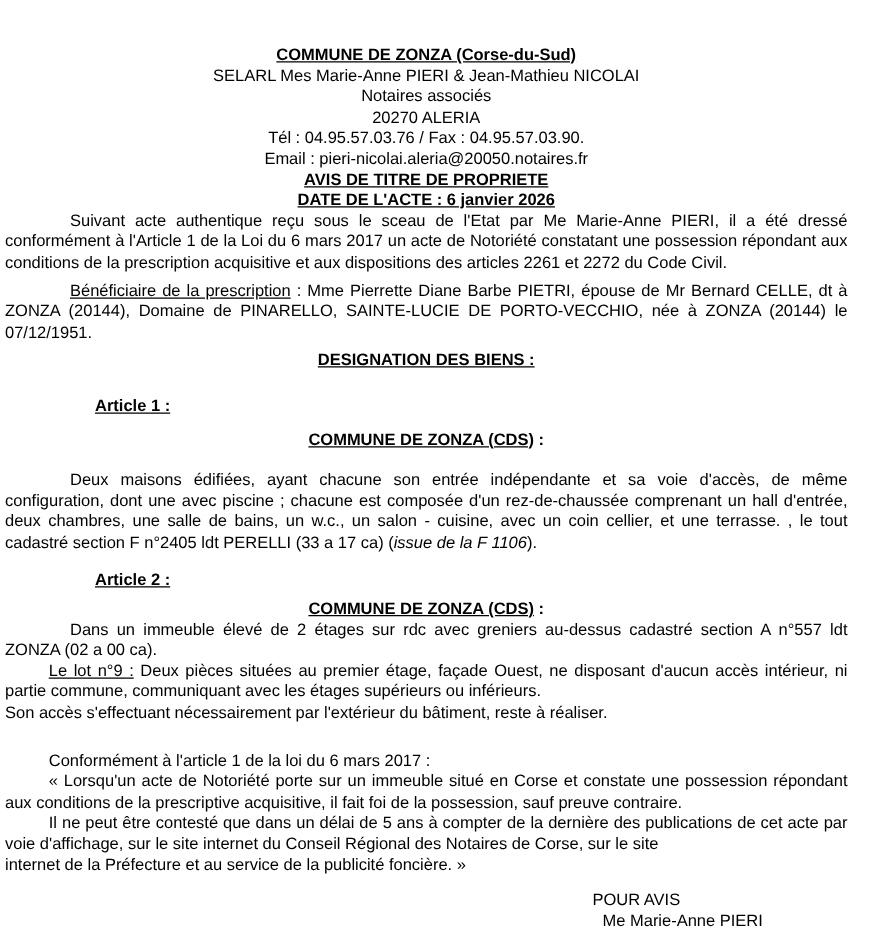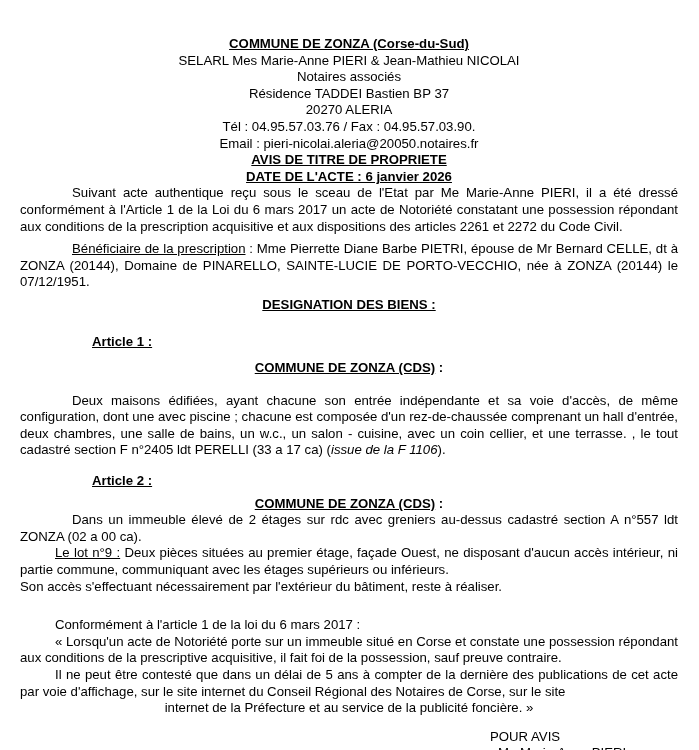--- a/index.html
+++ b/index.html
@@ -15,23 +15,23 @@
     font-size: 13.2px;
     line-height: 16.6px;
     color: #000000;
     -webkit-font-smoothing: none;
   }
   .page {
     position: relative;
     width: 699px;
     height: 626px;
     box-sizing: border-box;
-    padding: 36px 21px 0 20px;
+    padding: 36px 21px 0 4px;
   }
-  .ctr { text-align: center; }
+  .ctr { }
   .just { text-align: justify; text-justify: inter-word; }
   .b { font-weight: normal; }
   .u { text-decoration: underline; }
   .i { font-style: italic; }
   .ind { text-indent: 52px; }
   .ind-sm { text-indent: 35px; }
   .hdr-line { text-align: center; }
   .title-main {
     text-align: center;
     font-weight: bold;
@@ -64,21 +64,20 @@
 </style>
 </head>
 <body>
 
 <div class="page">
 
   <div>
     <p class="title-main"><span class="u">COMMUNE DE ZONZA (Corse-du-Sud)</span></p>
     <p class="hdr-line">SELARL Mes Marie-Anne PIERI &amp; Jean-Mathieu NICOLAI</p>
     <p class="hdr-line">Notaires associés</p>
-    <p class="hdr-line">Résidence TADDEI Bastien BP 37</p>
     <p class="hdr-line">20270 ALERIA</p>
     <p class="hdr-line">Tél : 04.95.57.03.76 / Fax : 04.95.57.03.90.</p>
     <p class="hdr-line">Email : pieri-nicolai.aleria@20050.notaires.fr</p>
   </div>
 
   <p class="title-main"><span class="u">AVIS DE TITRE DE PROPRIETE</span></p>
   <p class="title-main"><span class="u">DATE DE L'ACTE : 6 janvier 2026</span></p>
 
   <p class="just ind"><span>Suivant acte authentique reçu sous le sceau de l'Etat </span><span class="b">par Me Marie-Anne PIERI</span><span>, il a été dressé conformément à l'Article 1 de la Loi du 6 mars 2017 un acte de Notoriété constatant une possession répondant aux conditions de la prescription acquisitive et aux dispositions des articles 2261 et 2272 du Code Civil.</span></p>
 

